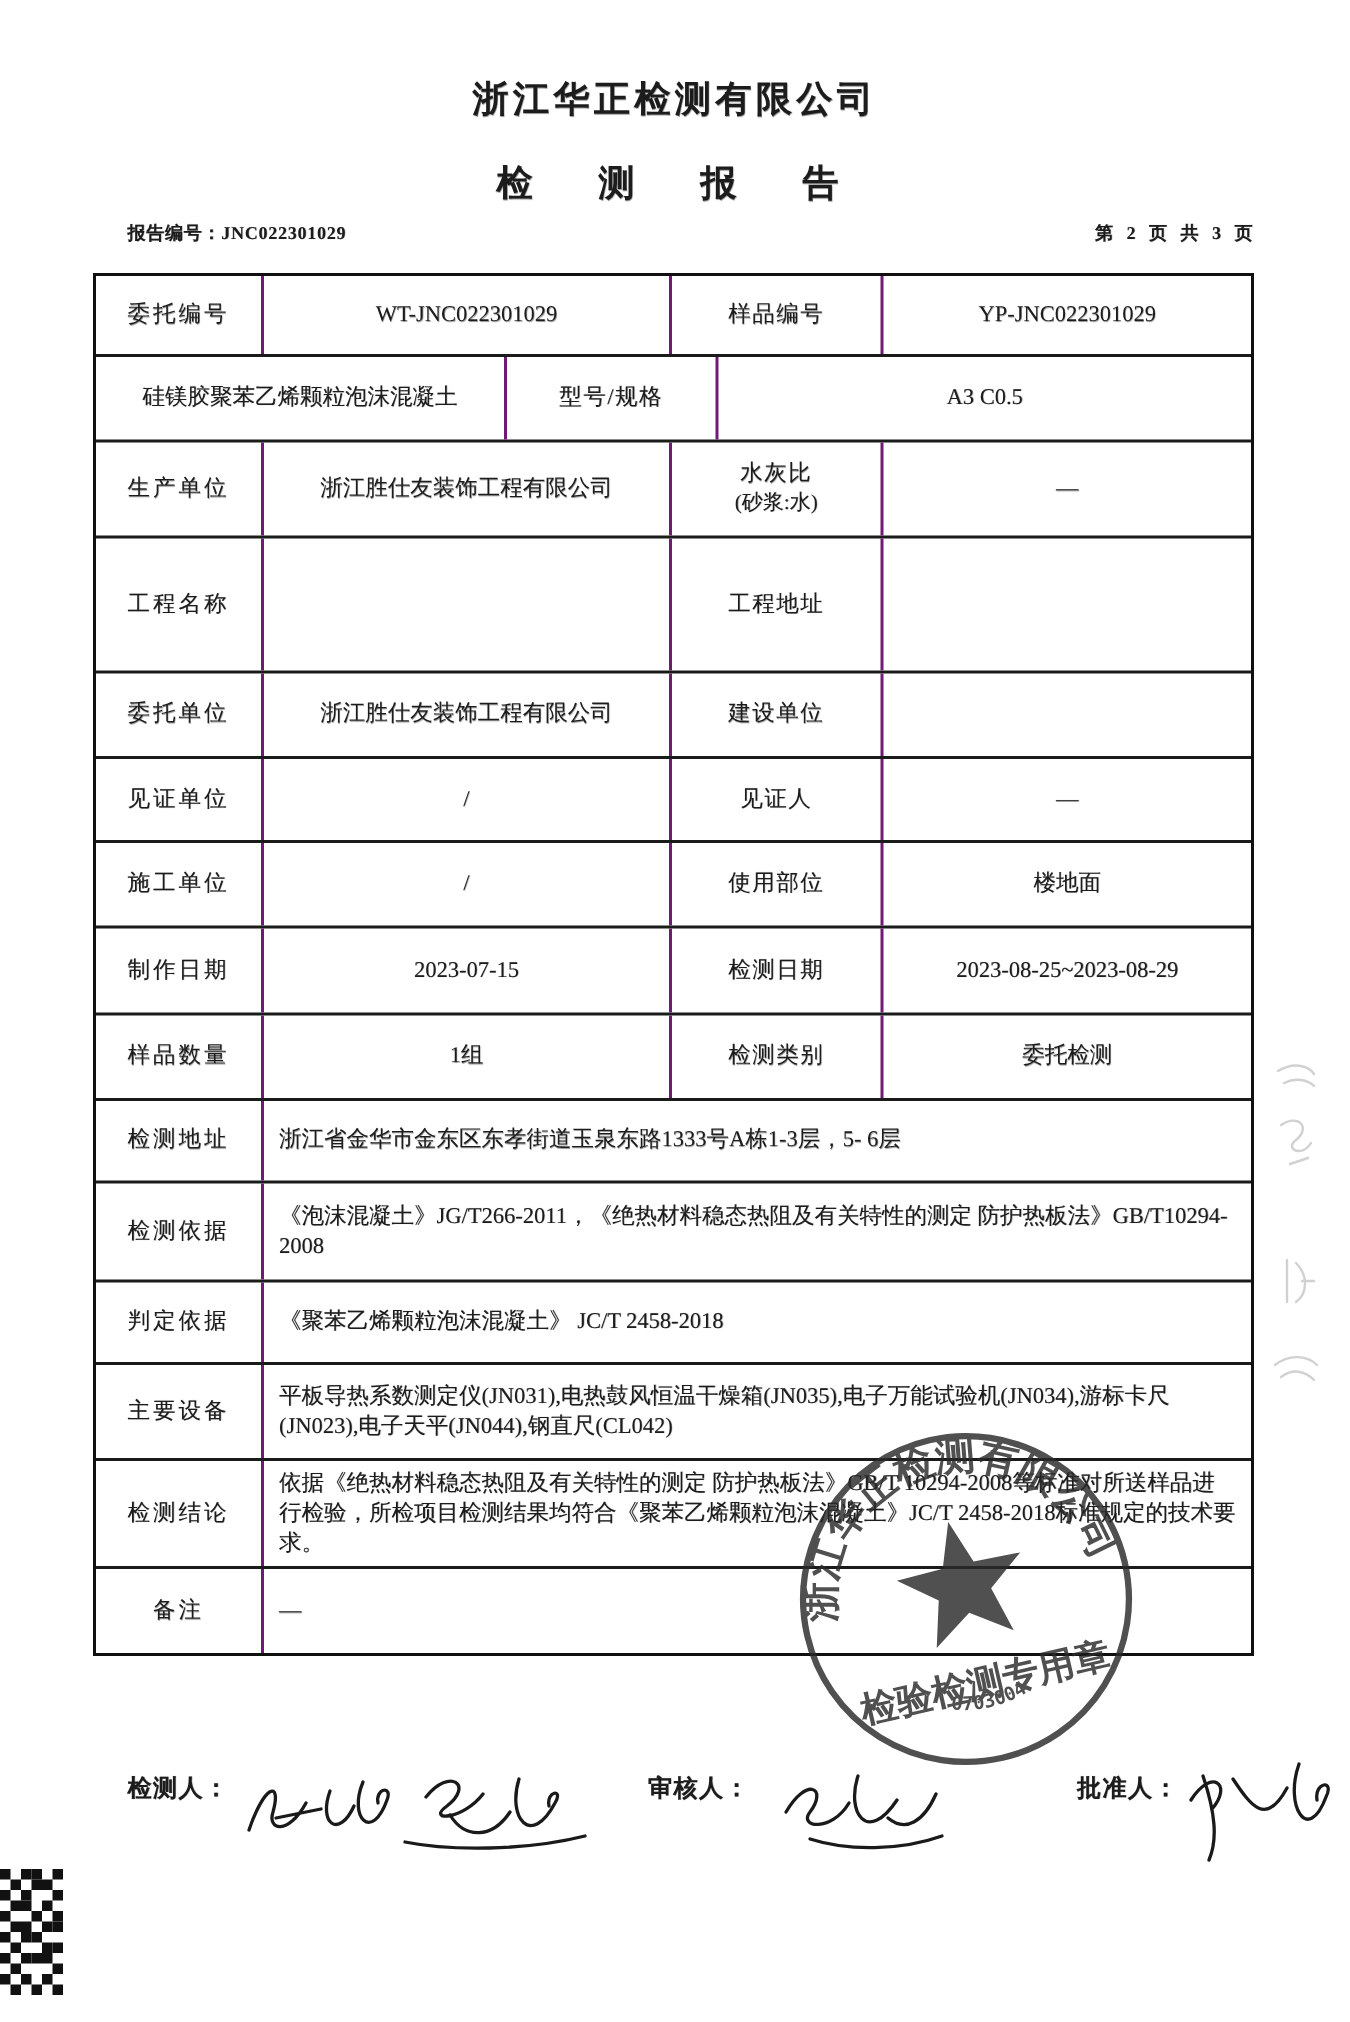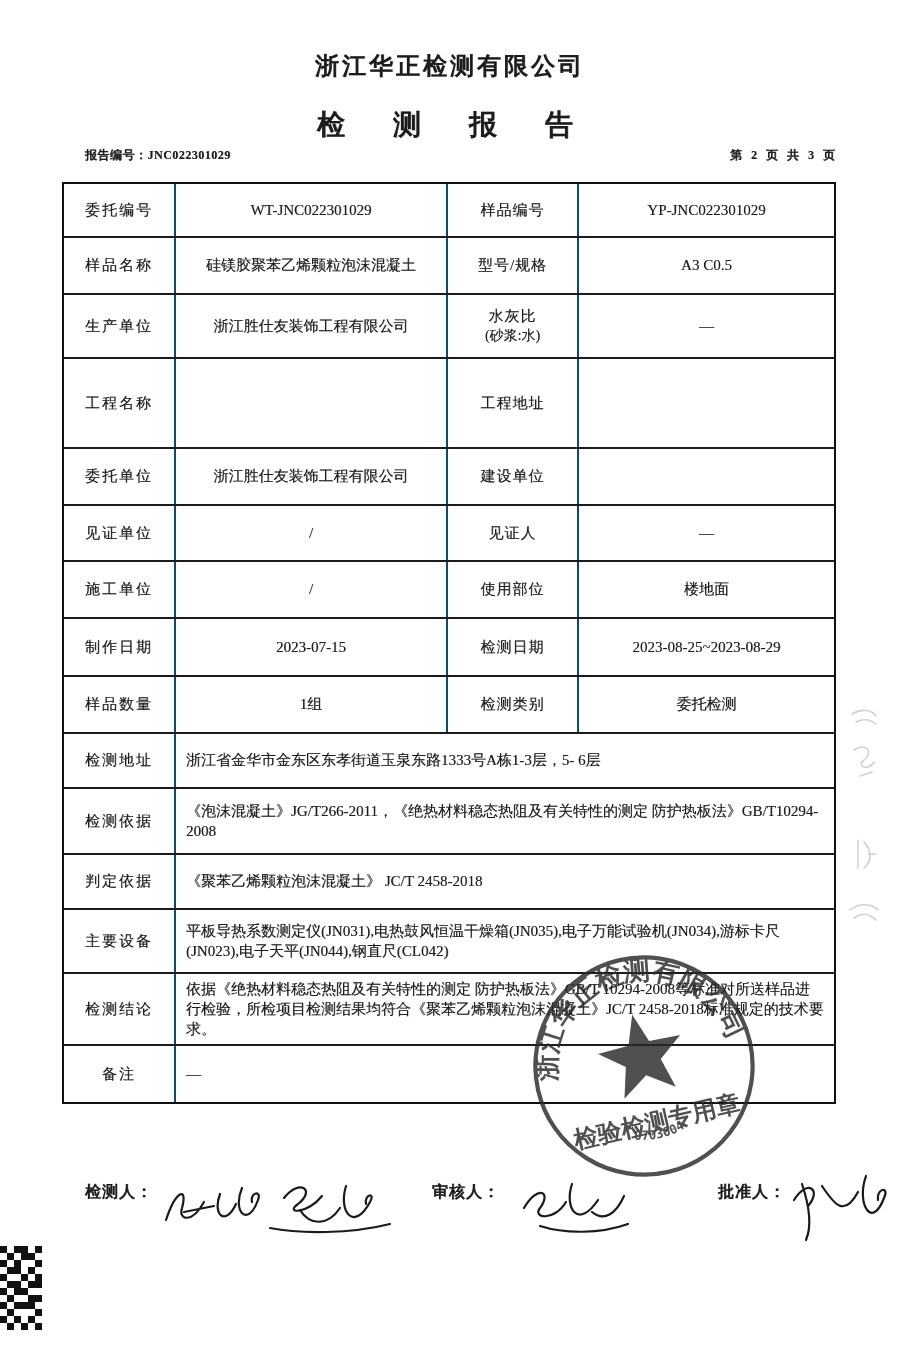--- a/index.html
+++ b/index.html
@@ -4,36 +4,36 @@
 <style>
   html,body{margin:0;padding:0;}
   body{
     width:900px;height:1348px;background:#ffffff;position:relative;overflow:hidden;
     font-family:"Liberation Serif","DejaVu Serif",serif;color:#1c1c1c;
   }
   .abs{position:absolute;}
   .inky{text-shadow:0.4px 0.4px 0.5px rgba(20,20,20,0.45);}
   
   .company{top:50px;left:0;width:100%;text-align:center;font-size:24px;font-weight:bold;letter-spacing:3px;}
-  .doc-title{top:106px;left:0;width:100%;text-align:center;font-size:28px;font-weight:bold;letter-spacing:10px;}
+  .doc-title{top:106px;left:0;width:100%;text-align:center;font-size:24px;font-weight:bold;letter-spacing:10px;}
   .report-line{top:147px;left:85px;font-size:12px;font-weight:bold;letter-spacing:0.5px;}
   .page-line{top:147px;right:62px;font-size:12px;font-weight:bold;letter-spacing:3px;}
   
   .report-table{
     position:absolute;left:62px;top:182px;width:774px;
     border:2.5px solid #101010;box-sizing:border-box;background:transparent;
   }
   .tr{display:flex;box-sizing:border-box;border-top:2px solid #1b1b1b;}
   .tr:first-child{border-top:none;}
-  .td{box-sizing:border-box;border-left:2px solid #0c4a6e;display:flex;align-items:center;
+  .td{box-sizing:border-box;border-left:2px solid #701a75;display:flex;align-items:center;
       justify-content:center;text-align:center;font-size:15px;line-height:1.35;padding:2px 4px;}
   .td:first-child{border-left:none;}
   .lab{width:110px;letter-spacing:2px;}
   .v1{width:272px;}
-  .l2{width:131px;letter-spacing:1px;flex-direction:column;}
+  .l2{width:141px;letter-spacing:1px;flex-direction:column;}
   .v2{flex:1;}
   .wide{flex:1;justify-content:flex-start;text-align:left;padding:4px 10px;}
   .sub{font-size:14px;letter-spacing:0;}
   
   .sig-label{font-size:16px;font-weight:bold;letter-spacing:1px;}
   .sig svg{display:block;}
   
   .stamp{left:528px;top:950px;width:232px;height:232px;transform:rotate(-13deg);opacity:0.82;}
   
   .barcode{left:0px;top:1246px;}
@@ -50,21 +50,20 @@
 <div class="report-table">
 
   <div class="tr" style="min-height:52px">
     <div class="td lab inky">委托编号</div>
     <div class="td v1 inky">WT-JNC022301029</div>
     <div class="td l2 inky">样品编号</div>
     <div class="td v2 inky">YP-JNC022301029</div>
   </div>
 
   <div class="tr" style="min-height:57px">
-    <div class="td lab inky">样品名称</div>
     <div class="td v1 inky">硅镁胶聚苯乙烯颗粒泡沫混凝土</div>
     <div class="td l2 inky">型号/规格</div>
     <div class="td v2 inky">A3 C0.5</div>
   </div>
 
   <div class="tr" style="min-height:64px">
     <div class="td lab inky">生产单位</div>
     <div class="td v1 inky">浙江胜仕友装饰工程有限公司</div>
     <div class="td l2">
       <span class="inky">水灰比</span>

